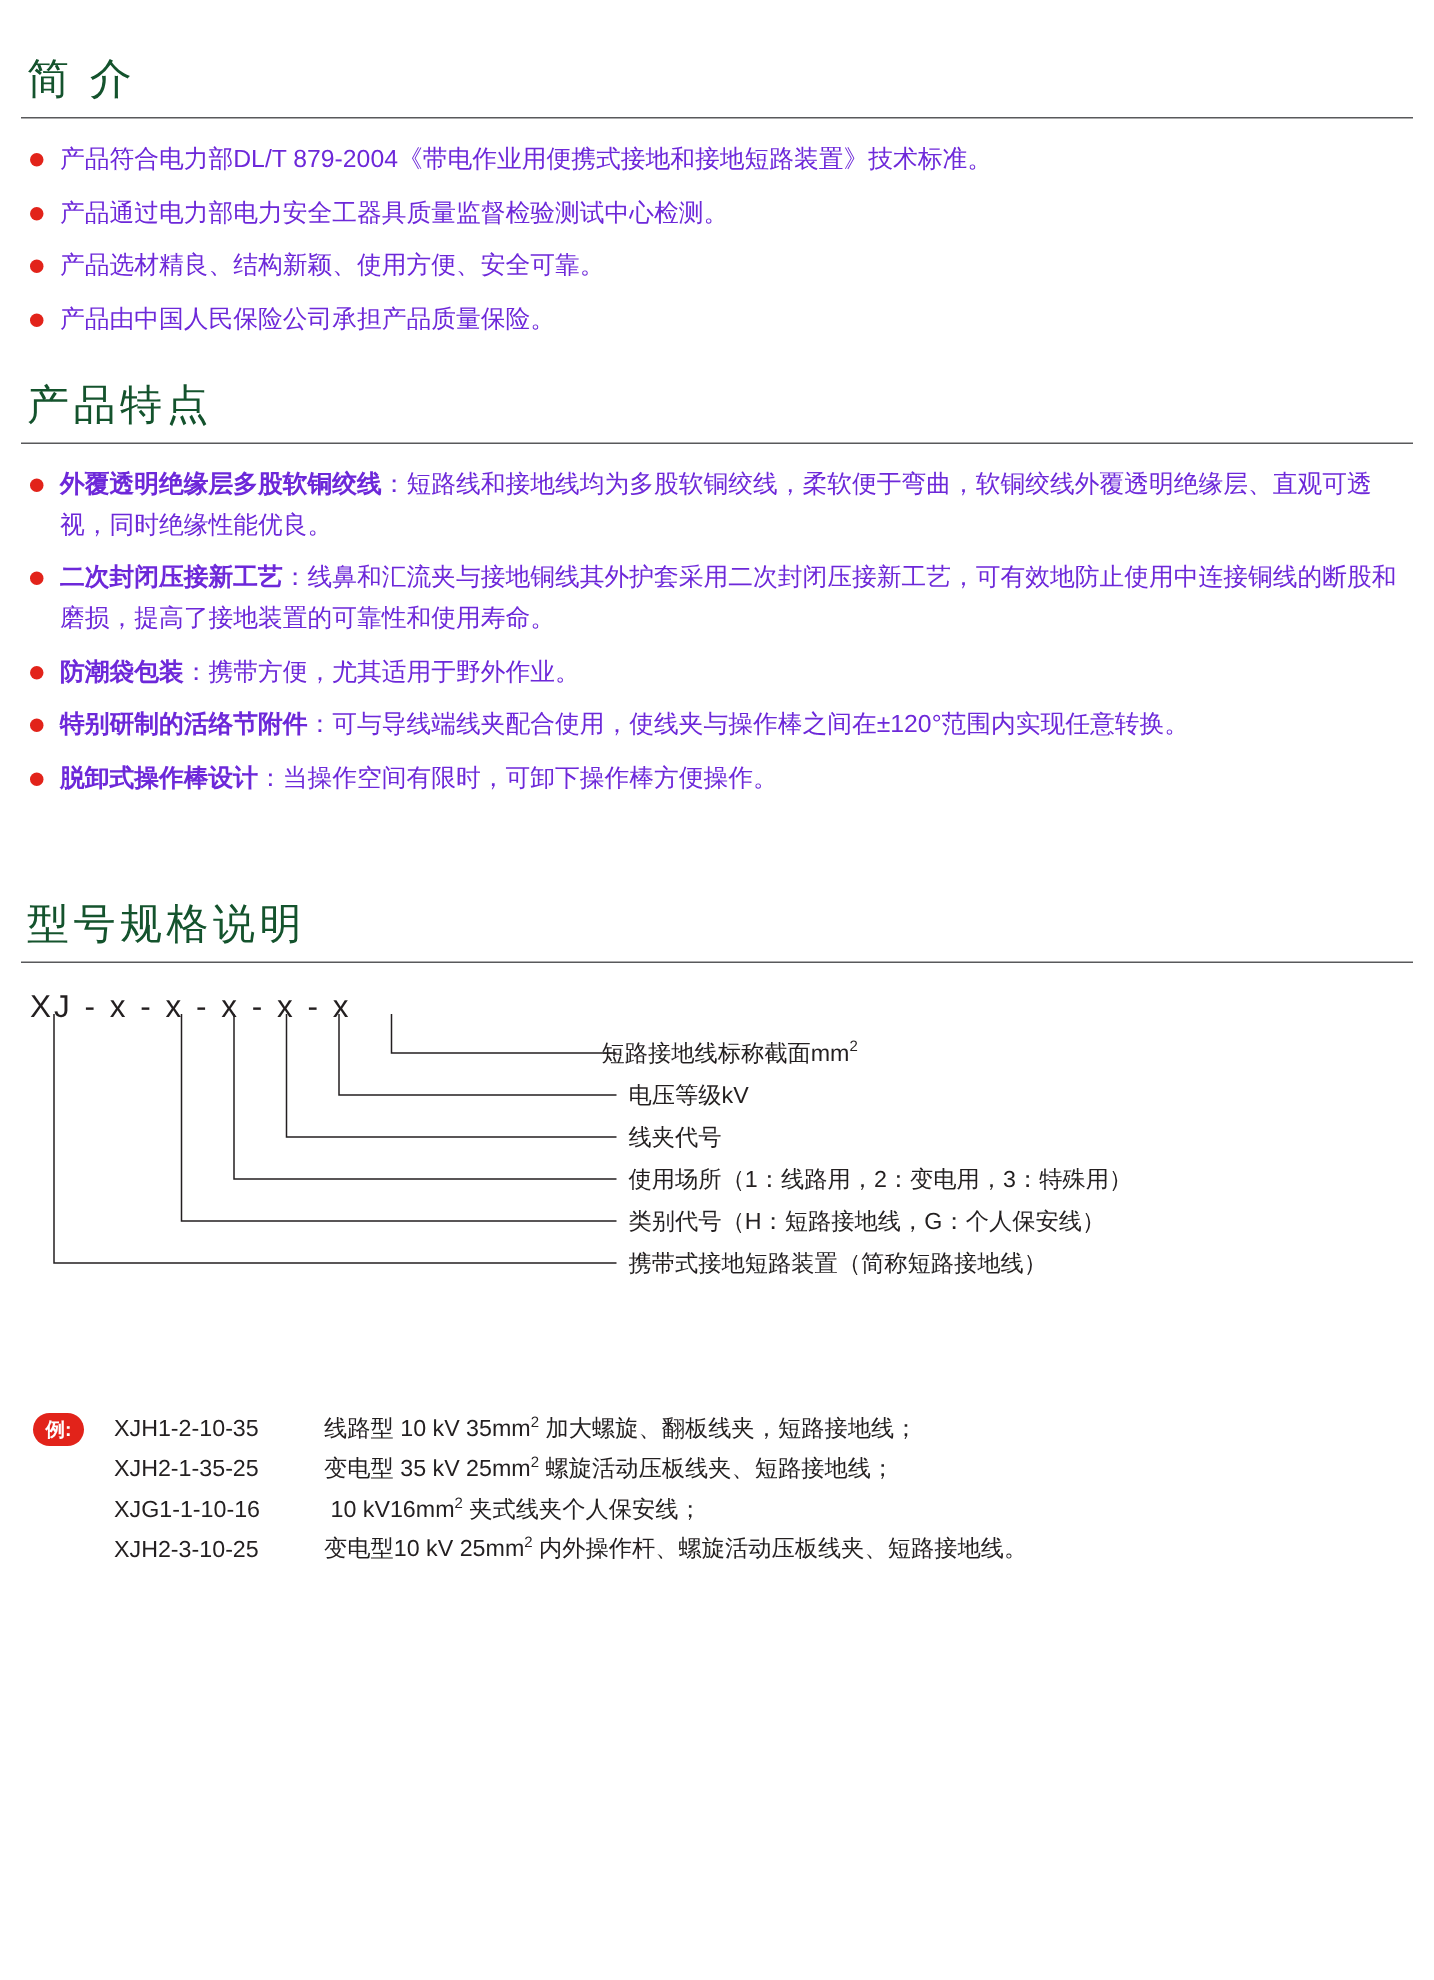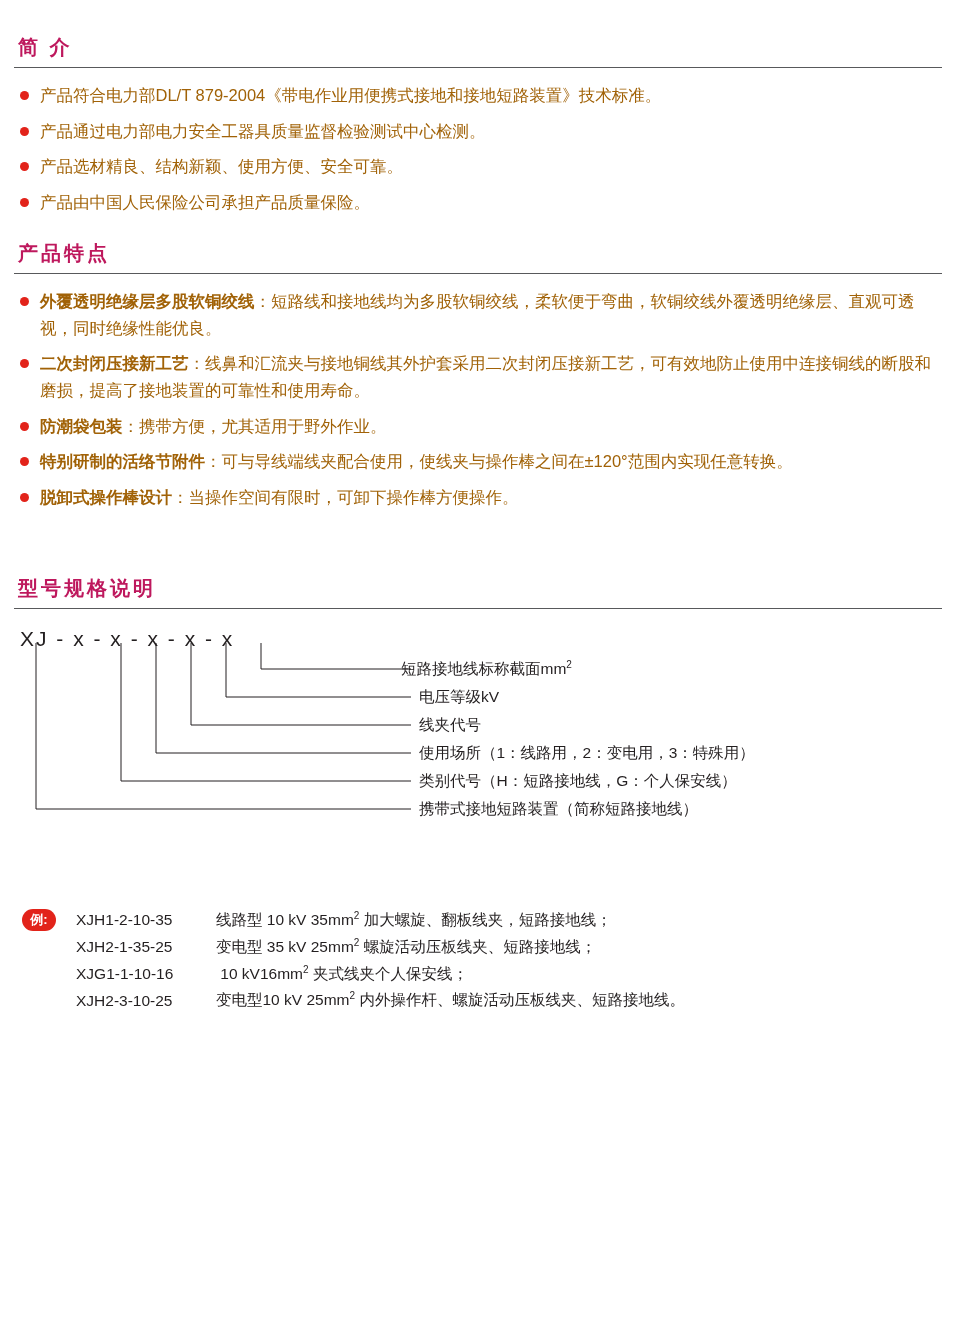--- a/index.html
+++ b/index.html
@@ -48,39 +48,39 @@
   .section {
     margin: 0 14px;
   }
   .sec-head {
     margin-top: 34px;
     padding-left: 4px;
     border-bottom: 1.5px solid #58595b;
     padding-bottom: 6px;
   }
   .sec-head .t {
-    font-size: 20px;
-    font-weight: bold;
-    color: #be185d;
+    font-size: 28px;
+    font-weight: normal;
+    color: #14532d;
     letter-spacing: 3px;
   }
 
   
   ul.bullets {
     list-style: none;
     margin: 14px 0 0 0;
     padding: 0;
   }
   ul.bullets > li {
     position: relative;
     padding-left: 26px;
     margin-bottom: 9px;
     font-size: 16.5px;
     line-height: 1.62;
-    color: #a16207;
+    color: #6d28d9;
   }
   ul.bullets > li::before {
     content: "";
     position: absolute;
     left: 6px;
     top: 9px;
     width: 9px;
     height: 9px;
     border-radius: 50%;
     background: #e2231a;

